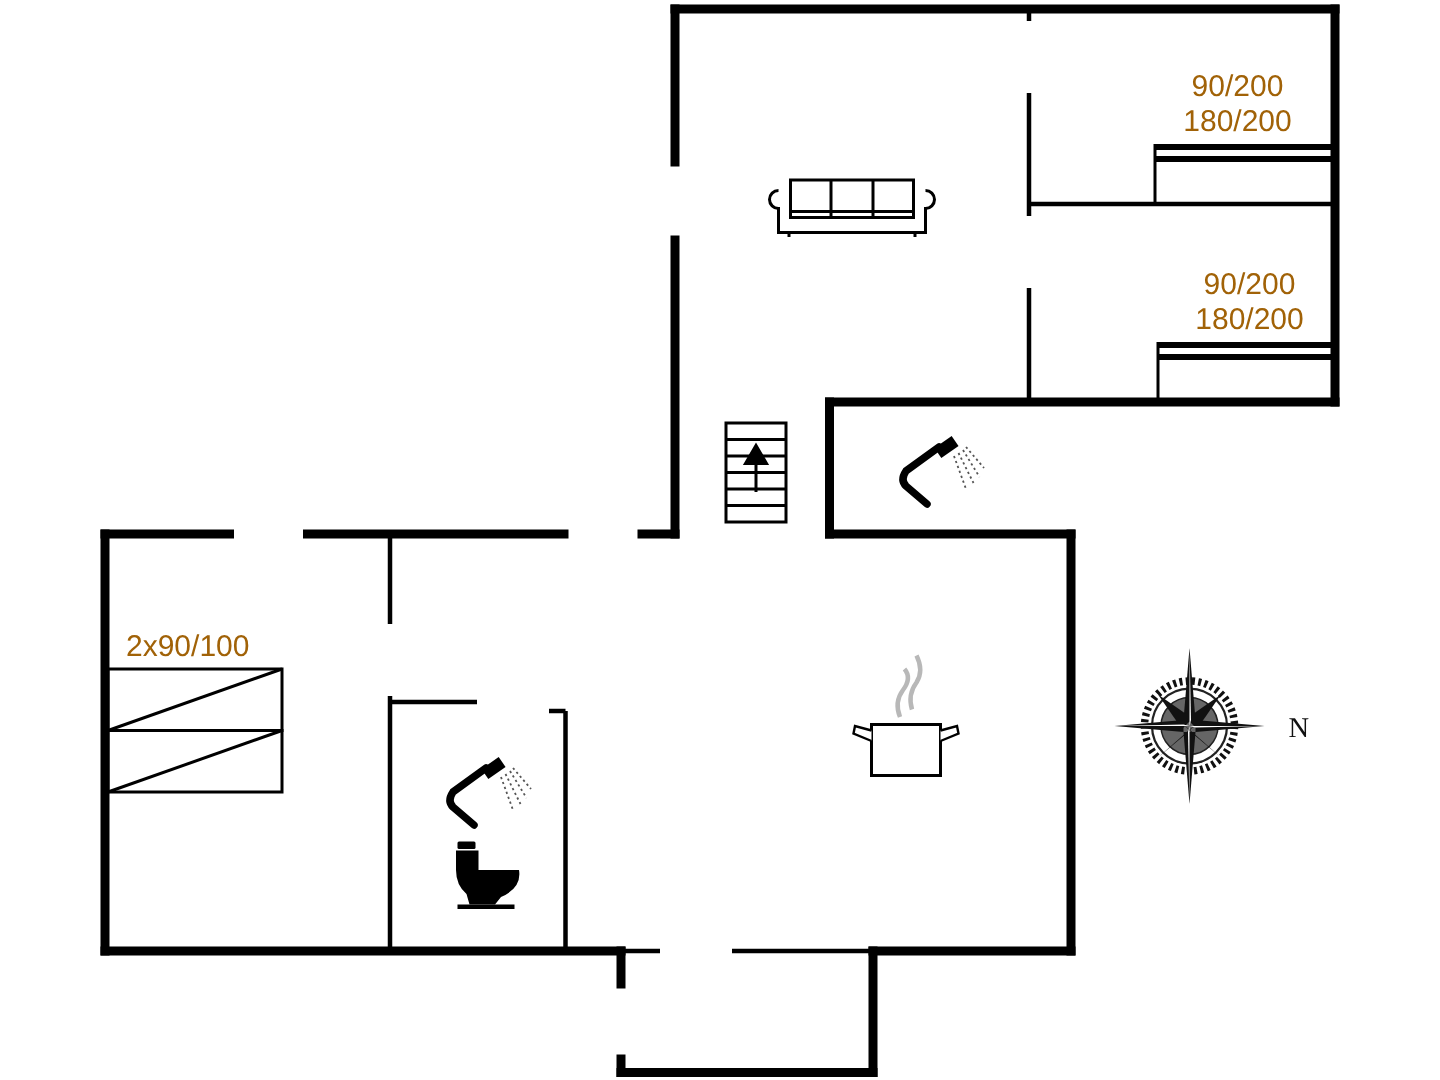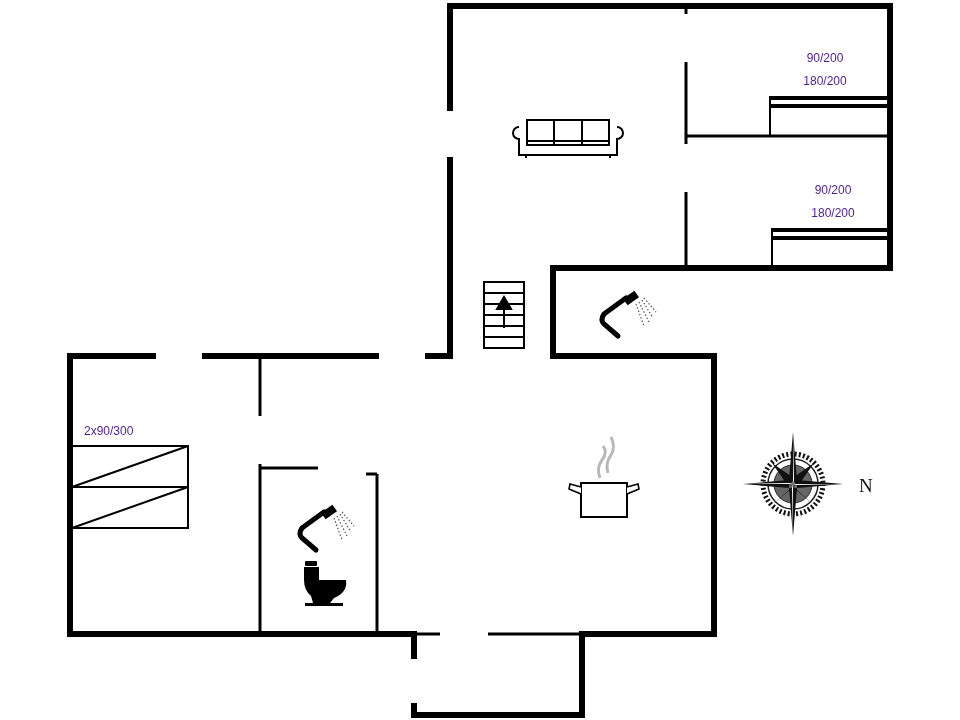--- a/index.html
+++ b/index.html
@@ -1,18 +1,18 @@
 <!DOCTYPE html>
 <html><head>
   <meta charset="utf-8">
   <style>
     html, body { margin: 0; padding: 0; background: #ffffff; }
     body { width: 960px; height: 720px; position: relative; overflow: hidden; font-family: "Liberation Sans", sans-serif; }
     svg.plan { position: absolute; left: 0; top: 0; }
-    .lbl { position: absolute; font-family: "Liberation Sans", sans-serif; font-size: 12px; color: #4c1d95; line-height: 20px; text-align: center; white-space: nowrap; }
+    .lbl { position: absolute; font-family: "Liberation Sans", sans-serif; font-size: 20px; color: #a16207; line-height: 20px; text-align: center; white-space: nowrap; }
     .n-lbl { position: absolute; font-family: "Liberation Serif", serif; font-size: 19px; color: #111; }
   </style>
 </head>
 <body>
 
 <svg class="plan" width="960" height="720" viewBox="0 0 960 720">
   <g stroke="#000" stroke-width="6" fill="none" stroke-linecap="square">
 
     <line x1="450" y1="6" x2="890" y2="6"></line>
     <line x1="890" y1="6" x2="890" y2="268"></line>
@@ -148,14 +148,14 @@
 </svg>
 
 <div class="lbl" style="left:780px; top:48px; width:90px;">
   <div>90/200</div>
   <div style="margin-top:3px;">180/200</div>
 </div>
 <div class="lbl" style="left:788px; top:180px; width:90px;">
   <div>90/200</div>
   <div style="margin-top:3px;">180/200</div>
 </div>
-<div class="lbl" style="left:84px; top:421px;">2x90/300</div>
+<div class="lbl" style="left:84px; top:421px;">2x90/100</div>
 <div class="n-lbl" style="left:859px; top:475px;">N</div>
 
 </body></html>

